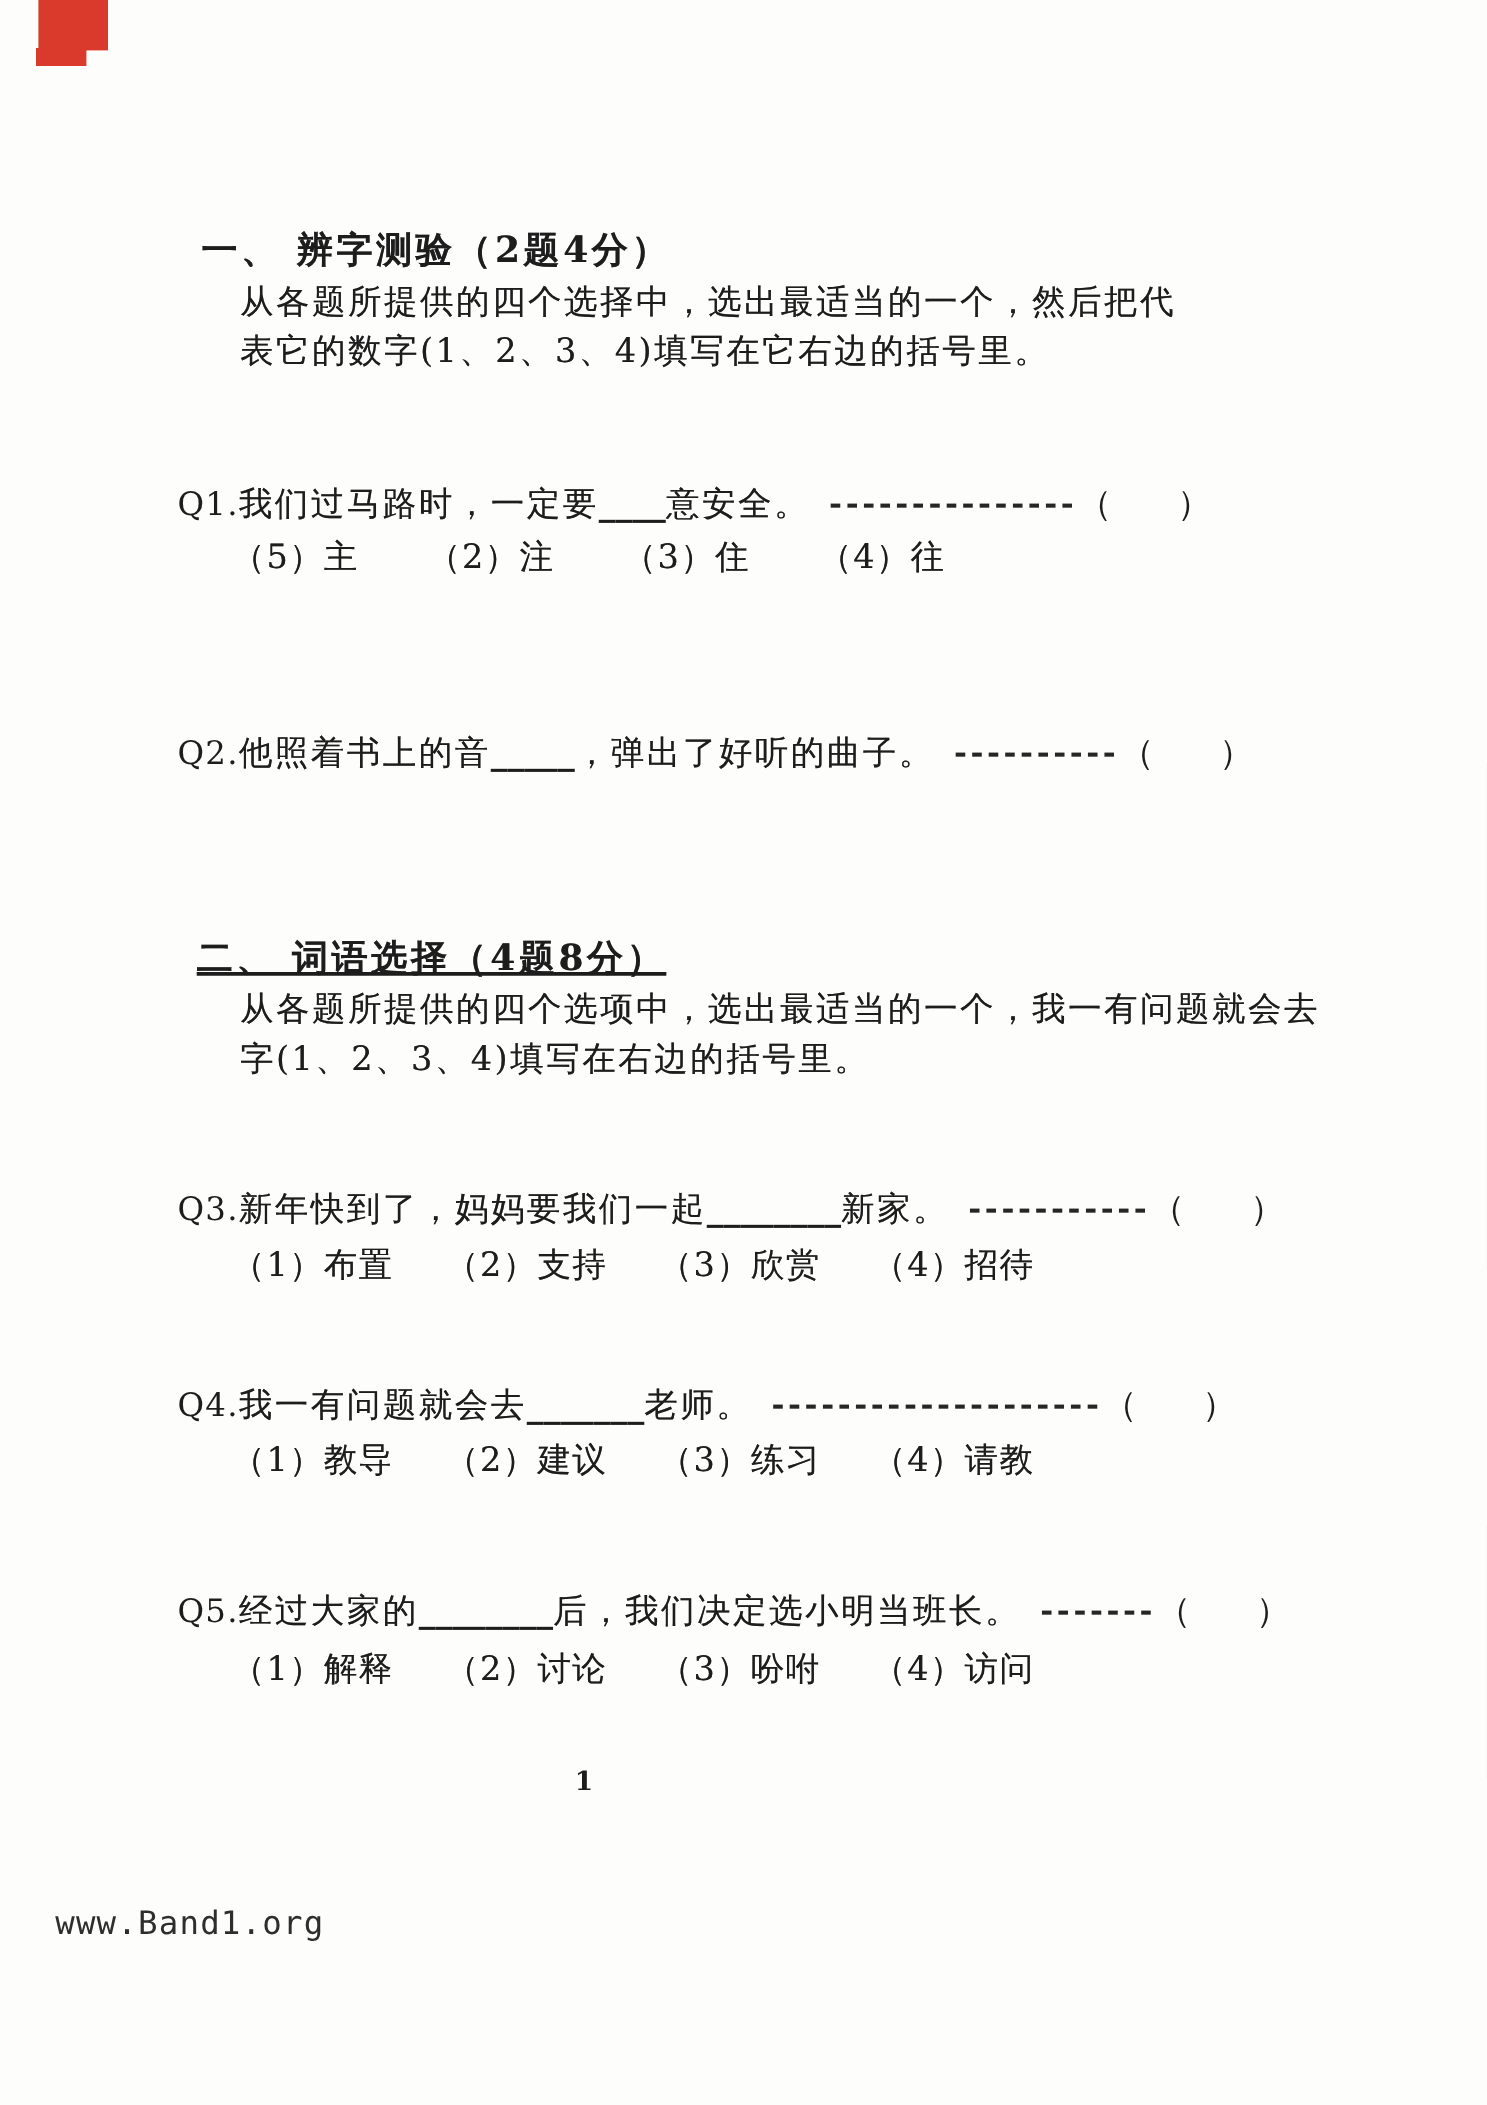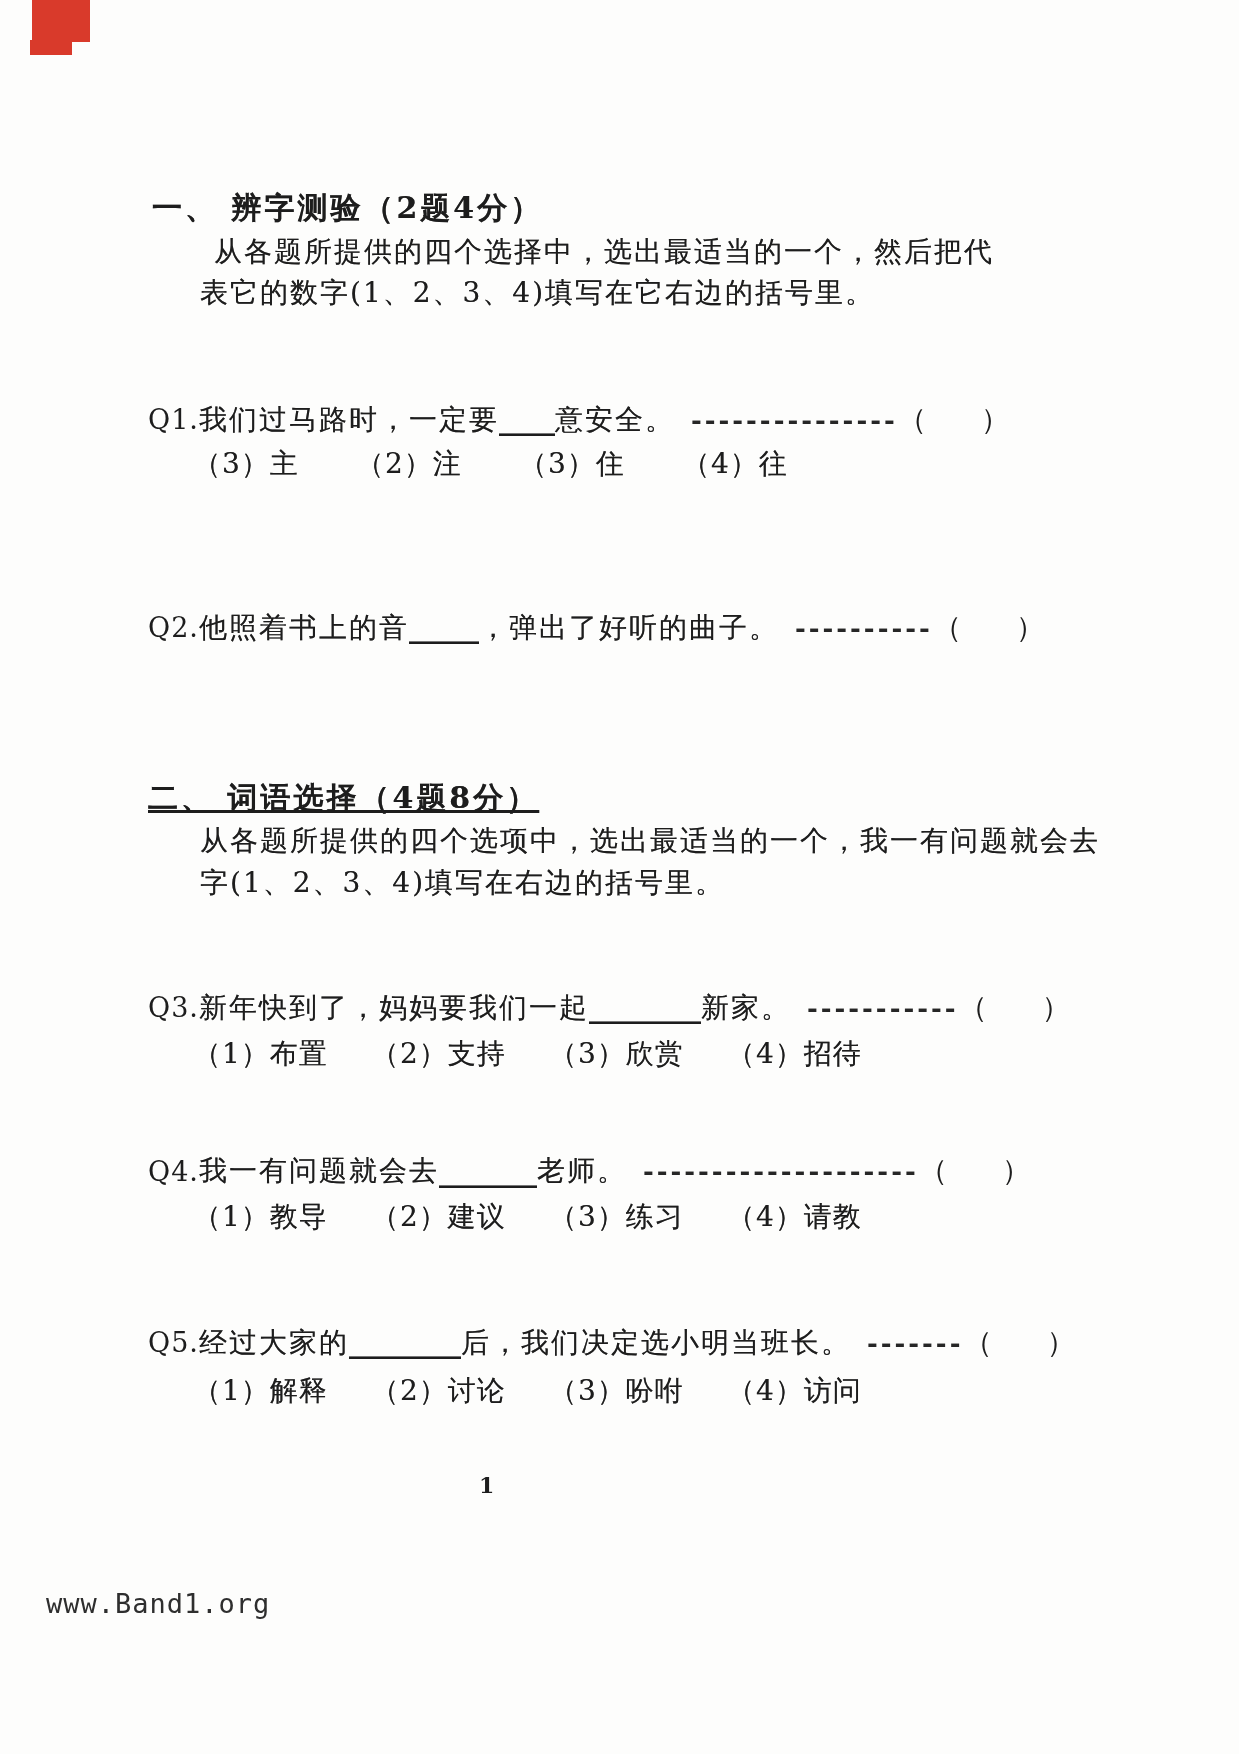--- a/index.html
+++ b/index.html
@@ -7,21 +7,21 @@
     position:relative;
     width:1239px; height:1754px;
     margin:0 auto;
     background:#fdfdfc;
     overflow:hidden;
     font-family:"DejaVu Serif", serif;
     color:#1d1d1d;
   }
   .abs { position:absolute; white-space:nowrap; }
   .cn { letter-spacing:2px; text-shadow:0 0 0.5px rgba(20,20,20,.6); }
-  .heading { font-size:30px; font-weight:bold; letter-spacing:3px; }
+  .heading { font-size:30px; font-weight:bold; letter-spacing:3px;margin-left:16px; }
   .inst { font-size:28px; }
   .qline {
     display:flex; align-items:baseline;
     font-size:28px; width:800px;
   }
   .qlabel { font-size:27px; margin-right:0; letter-spacing:1px; }
   .blank { letter-spacing:0; font-weight:bold; }
   .dashes { margin-left:16px; letter-spacing:3px; font-weight:bold; font-size:26px; color:#262626; align-self:center; }
   .paren-group { margin-left:auto; display:flex; align-items:baseline; font-size:29px; }
   .paren-gap { display:inline-block; width:54px; }
@@ -35,37 +35,37 @@
 </style>
 </head>
 <body>
 
 <div class="page">
 
   <div class="red-mark" style="left:32px; top:0; width:58px; height:42px;"></div>
   <div class="red-mark" style="left:30px; top:40px; width:42px; height:15px;"></div>
 
   <div class="abs heading cn" style="left:152px; top:188px;">一、  辨字测验（2题4分）</div>
-  <div class="abs inst cn" style="left:214px; top:233px;">从各题所提供的四个选择中，选出最适当的一个，然后把代</div>
+  <div class="abs inst cn" style="left:200px; top:233px;">从各题所提供的四个选择中，选出最适当的一个，然后把代</div>
   <div class="abs inst cn" style="left:200px; top:274px;">表它的数字(1、2、3、4)填写在它右边的括号里。</div>
 
   <div class="abs qline" style="left:148px; top:400px;">
     <span class="qlabel">Q1.</span>
     <span class="cn">我们过马路时，一定要</span>
     <span class="blank">____</span>
     <span class="cn">意安全。</span>
     <span class="dashes">---------------</span>
     <span class="paren-group">
       <span>（</span>
       <span class="paren-gap"></span>
       <span>）</span>
     </span>
   </div>
   <div class="abs opts opts-1" style="left:193px; top:445px;">
-    <span class="opt">（3）主</span>
+    <span class="opt">（5）主</span>
     <span class="opt">（2）注</span>
     <span class="opt">（3）住</span>
     <span class="opt">（4）往</span>
   </div>
 
   <div class="abs qline" style="left:148px; top:608px;">
     <span class="qlabel">Q2.</span>
     <span class="cn">他照着书上的音</span>
     <span class="blank">_____</span>
     <span class="cn">，弹出了好听的曲子。</span>

